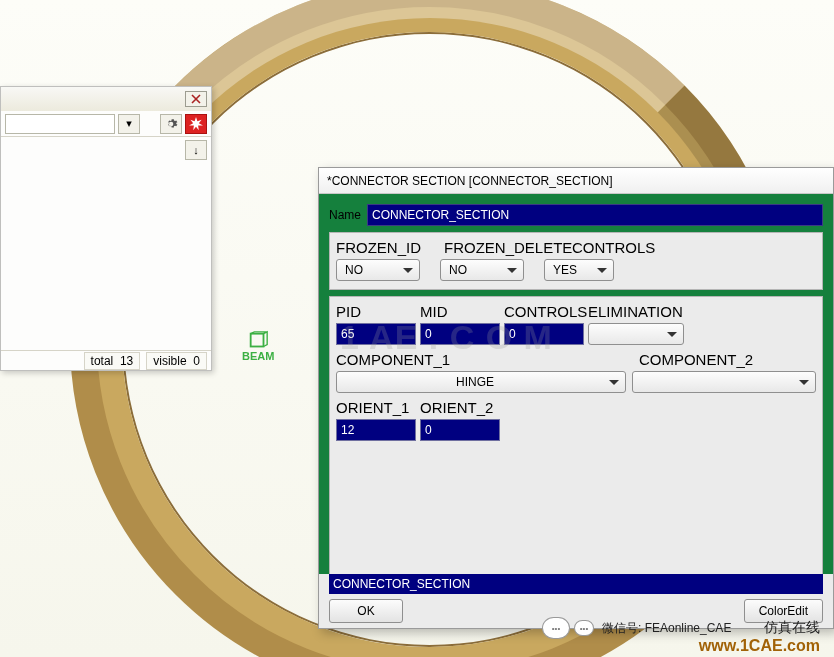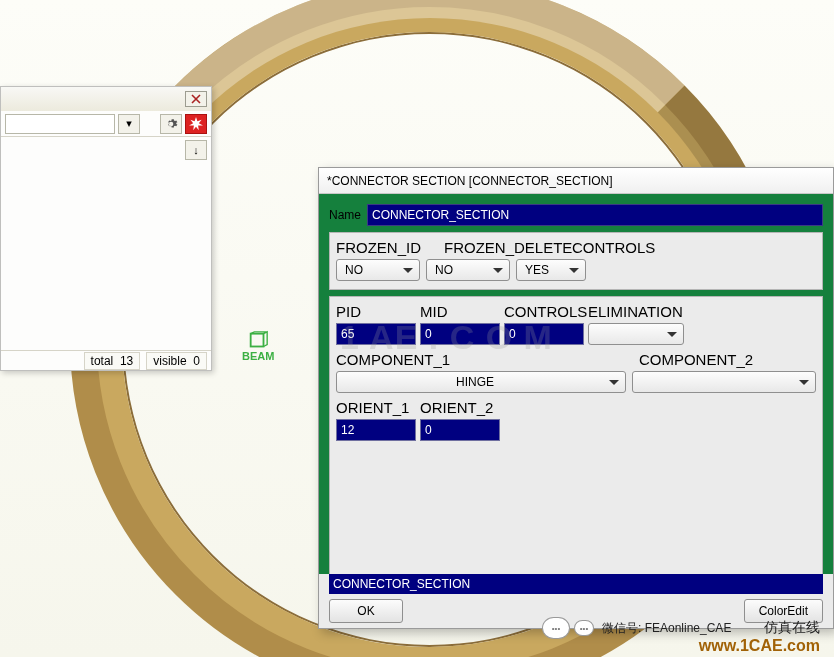--- a/index.html
+++ b/index.html
@@ -142,21 +142,21 @@
         <div class="col" style="width:90px;">
           <span class="lbl">FROZEN_ID</span>
         </div>
         <div class="col" style="width:110px;">
           <span class="lbl">FROZEN_DELETE</span>
         </div>
         <div class="col" style="width:80px;">
           <span class="lbl">CONTROLS</span>
         </div>
       </div>
-      <div class="row" style="gap:6px;">
+      <div class="row" style="gap:20px;">
         <span class="sel">
             <span>NO</span>
           </span>
         <span class="sel">
             <span>NO</span>
           </span>
         <span class="sel" style="min-width:70px;">
             <span>YES</span>
           </span>
       </div>

